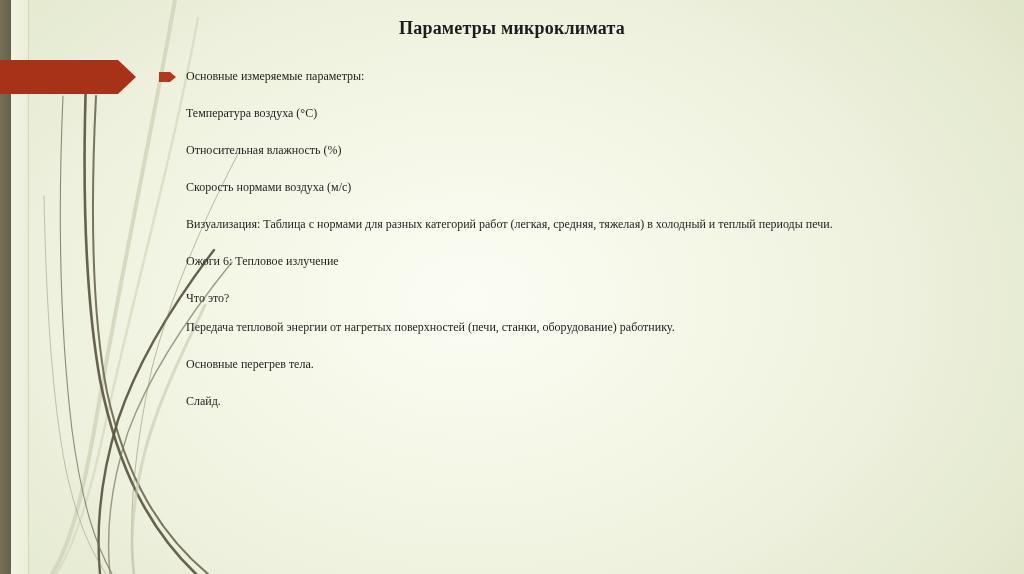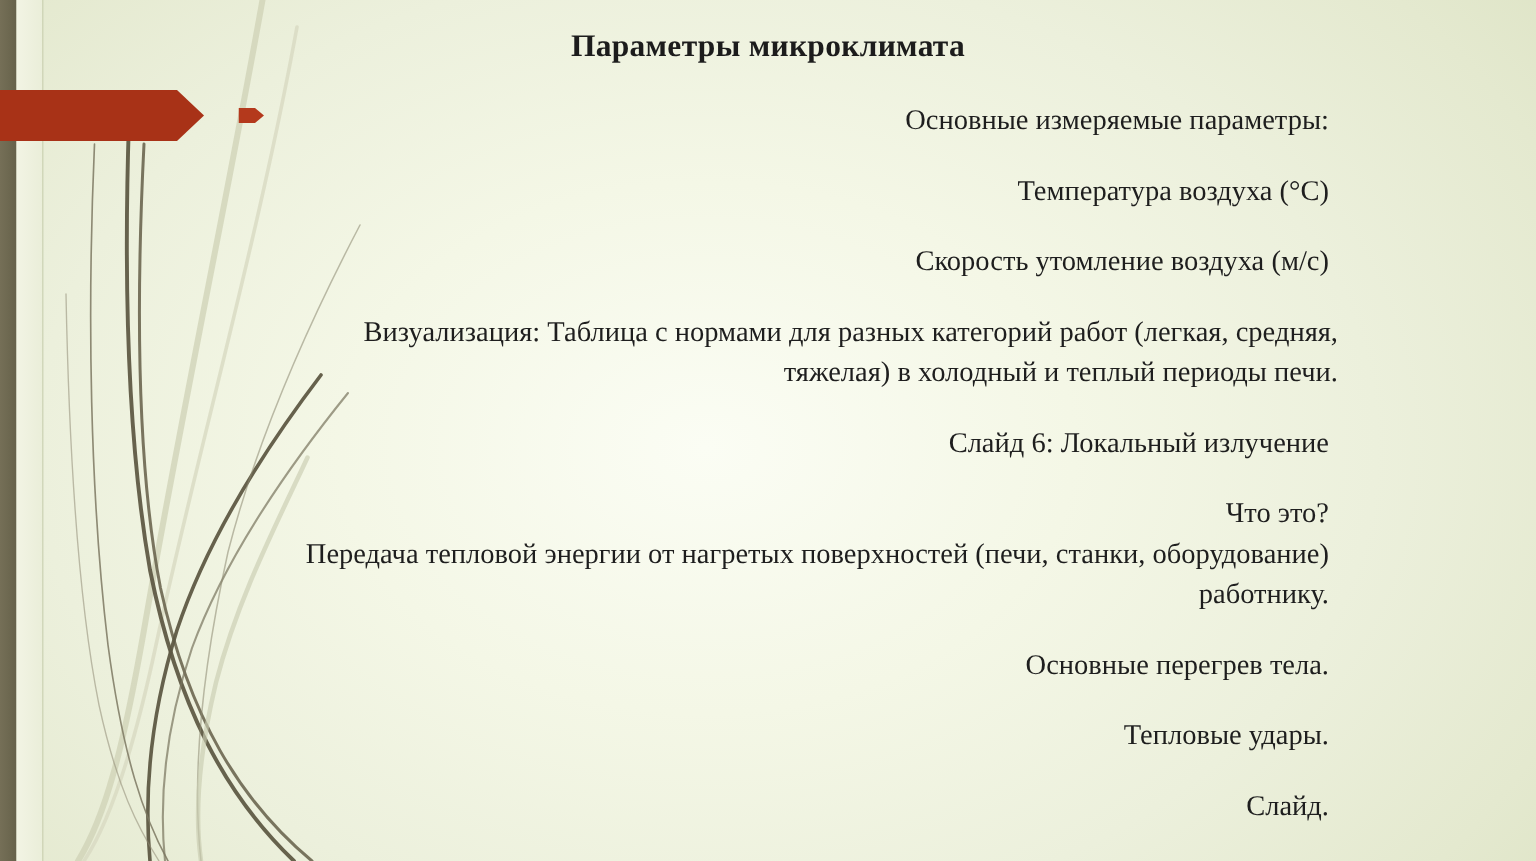--- a/index.html
+++ b/index.html
@@ -60,42 +60,42 @@
     height: 34px;
   }
   .arrow-banner svg { display: block; }
 
   
   .slide-title {
     position: absolute;
     left: 0; right: 0;
     top: 18px;
     text-align: center;
-    font-size: 21px;
+    font-size: 18px;
     font-weight: bold;
     color: #1c1c1c;
     letter-spacing: .2px;
   }
 
   
   .body-block {
     position: absolute;
     left: 186px;
     top: 68px;
     width: 700px;
   }
   .para {
-    font-size: 19px;
+    font-size: 12px;
     line-height: 1.42;
     color: #1e1e1e;
     margin: 0 0 20px 0;
-    text-align: right;
+    text-align: left;
   }
   .para.tight {
-    margin-bottom: 0;
+    margin-bottom: 12px;
   }
   .para.wrapwide {
     width: 706px;
   }
 
   
   .bullet-marker {
     position: absolute;
     left: 159px;
     top: 71px;
@@ -142,24 +142,24 @@
 
   <div class="bullet-marker">
     <svg width="17" height="12" viewBox="0 0 17 12" aria-hidden="true">
       <polygon points="0,1 11,1 17,6 11,11 0,11" fill="#b4391c"></polygon>
     </svg>
   </div>
 
   <div class="body-block">
     <p class="para">Основные измеряемые параметры:</p>
     <p class="para">Температура воздуха (°C)</p>
-    <p class="para">Скорость утомление воздуха (м/с)</p>
+    <p class="para">Относительная влажность (%)</p>
+    <p class="para">Скорость нормами воздуха (м/с)</p>
     <p class="para wrapwide">Визуализация: Таблица с нормами для разных категорий работ (легкая, средняя, тяжелая) в холодный и теплый периоды печи.</p>
-    <p class="para">Слайд 6: Локальный излучение</p>
+    <p class="para">Ожоги 6: Тепловое излучение</p>
     <p class="para tight">Что это?</p>
     <p class="para">Передача тепловой энергии от нагретых поверхностей (печи, станки, оборудование) работнику.</p>
     <p class="para">Основные перегрев тела.</p>
-    <p class="para">Тепловые удары.</p>
     <p class="para">Слайд.</p>
 
   </div>
 
 </div>
 
 </body></html>

